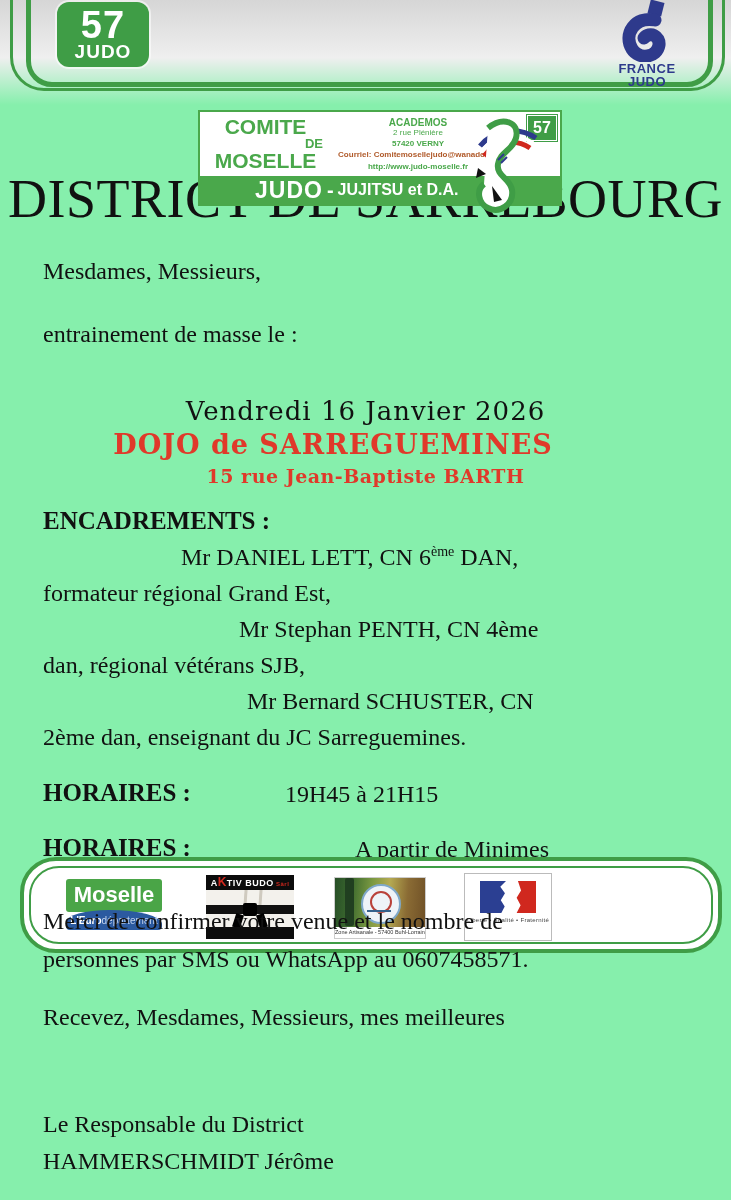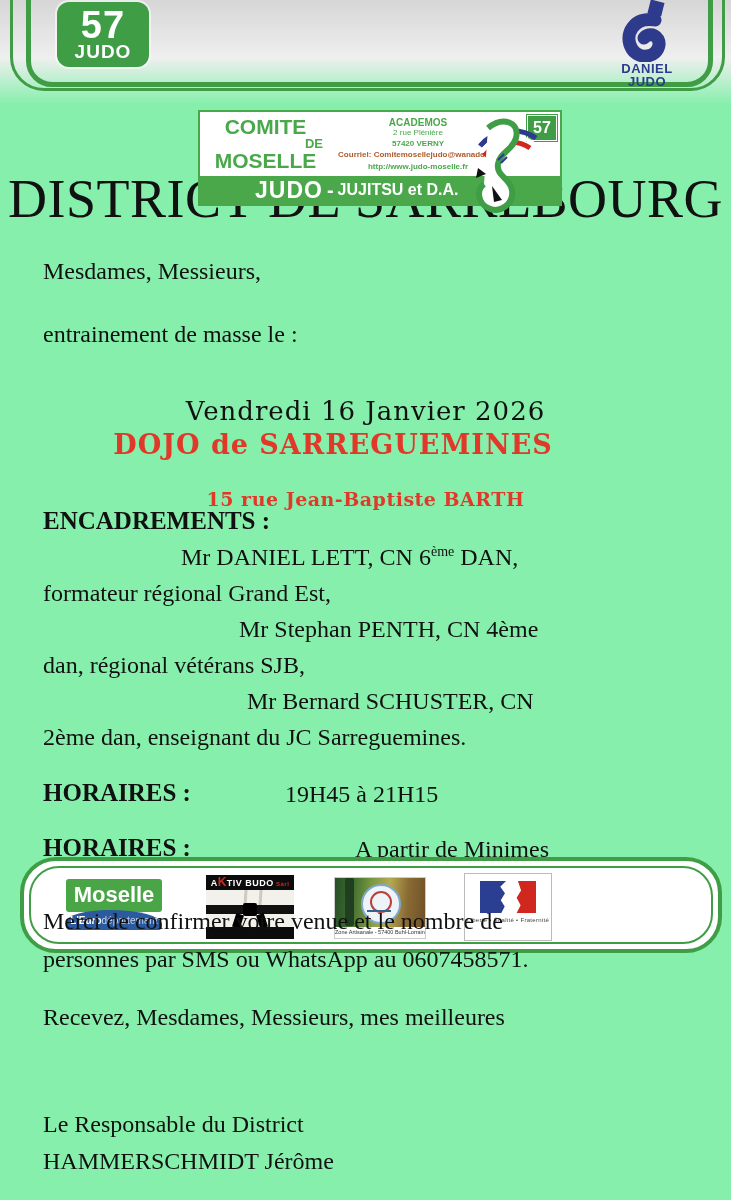--- a/index.html
+++ b/index.html
@@ -50,21 +50,21 @@
   .title{position:absolute;left:0;top:168px;width:731px;text-align:center;font-size:54px;
         letter-spacing:.5px;z-index:3;white-space:nowrap;}
   
   .tb{position:absolute;left:43px;font-size:24px;line-height:36px;white-space:nowrap;z-index:2;}
   .salutation{top:253px;}
   .intro{top:316px;line-height:37px;}
   .date-line{position:absolute;left:0;top:396px;width:731px;text-align:center;z-index:2;
         font-family:"DejaVu Serif",serif;font-weight:400;font-size:26px;letter-spacing:1px;}
   .venue-line{position:absolute;left:0;top:429px;width:666px;text-align:center;z-index:2;
         font-family:"DejaVu Serif",serif;font-weight:700;font-size:27px;letter-spacing:1px;color:#e0392a;}
-  .addr-line{position:absolute;left:0;top:488px;width:731px;text-align:center;z-index:2;
+  .addr-line{position:absolute;left:0;top:465px;width:731px;text-align:center;z-index:2;
         font-family:"DejaVu Serif",serif;font-weight:700;font-size:19px;letter-spacing:.5px;color:#e0392a;}
   .encadrements{top:503px;line-height:36px;}
   .enc-head{font-weight:700;font-size:25px;}
   .ind1{padding-left:138px;}
   .ind2{padding-left:196px;}
   .ind3{padding-left:204px;}
   .sup{font-size:14px;vertical-align:super;line-height:0;}
   .horaires1{top:775px;}
   .horaires2{top:830px;}
   .hl{font-weight:700;font-size:25px;display:inline-block;}
@@ -134,21 +134,21 @@
   <div class="badge57">
     <div class="num">57</div>
     <div class="lbl">JUDO</div>
   </div>
 
   <div class="france-judo">
     <svg class="fj-glyph" width="64" height="62" viewBox="0 0 64 62">
       <rect x="34" y="1" width="14" height="14" transform="rotate(14 41 8)" fill="#2e3a8c"></rect>
       <path d="M40 20 C20 16 8 34 17 49 C24 60 42 58 44 45 C45 36 35 31 29 38" fill="none" stroke="#2e3a8c" stroke-width="13" stroke-linecap="round"></path>
     </svg>
-    <div class="fj-text">DANIEL</div>
+    <div class="fj-text">FRANCE</div>
     <div class="fj-text">JUDO</div>
   </div>
 
   <div class="banner">
     <div class="banner-left">
       <div class="l1">COMITE</div>
       <div class="l2">DE</div>
       <div class="l3">MOSELLE</div>
     </div>
     <div class="banner-center">

